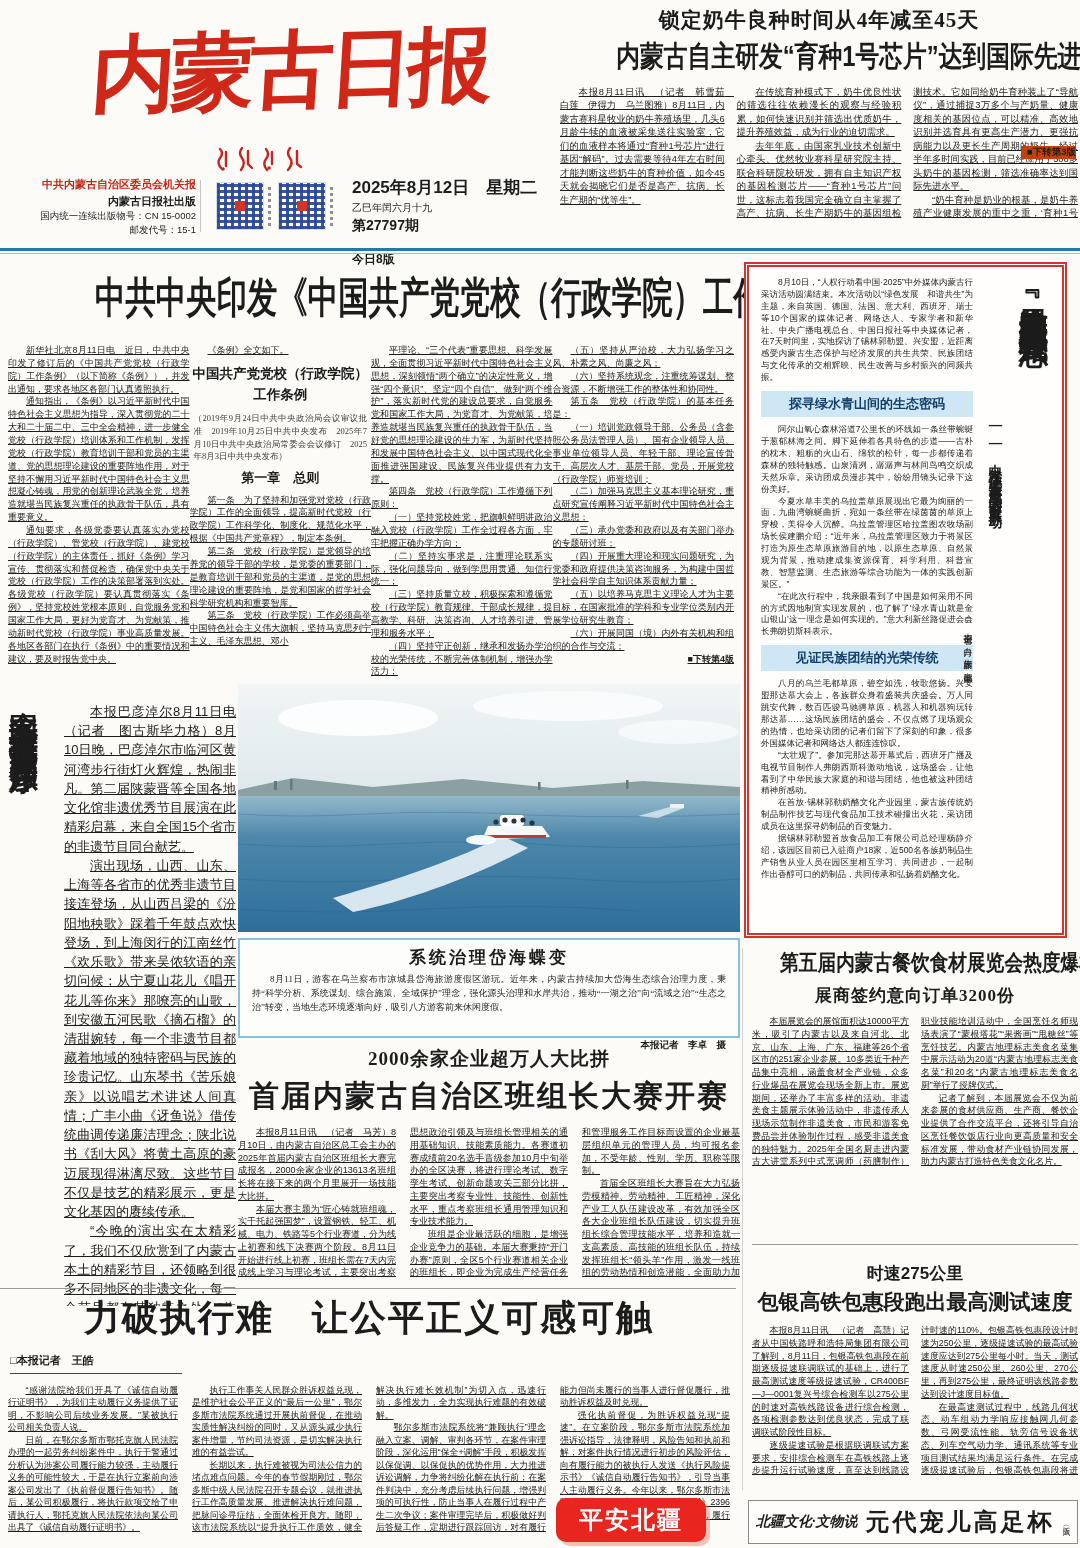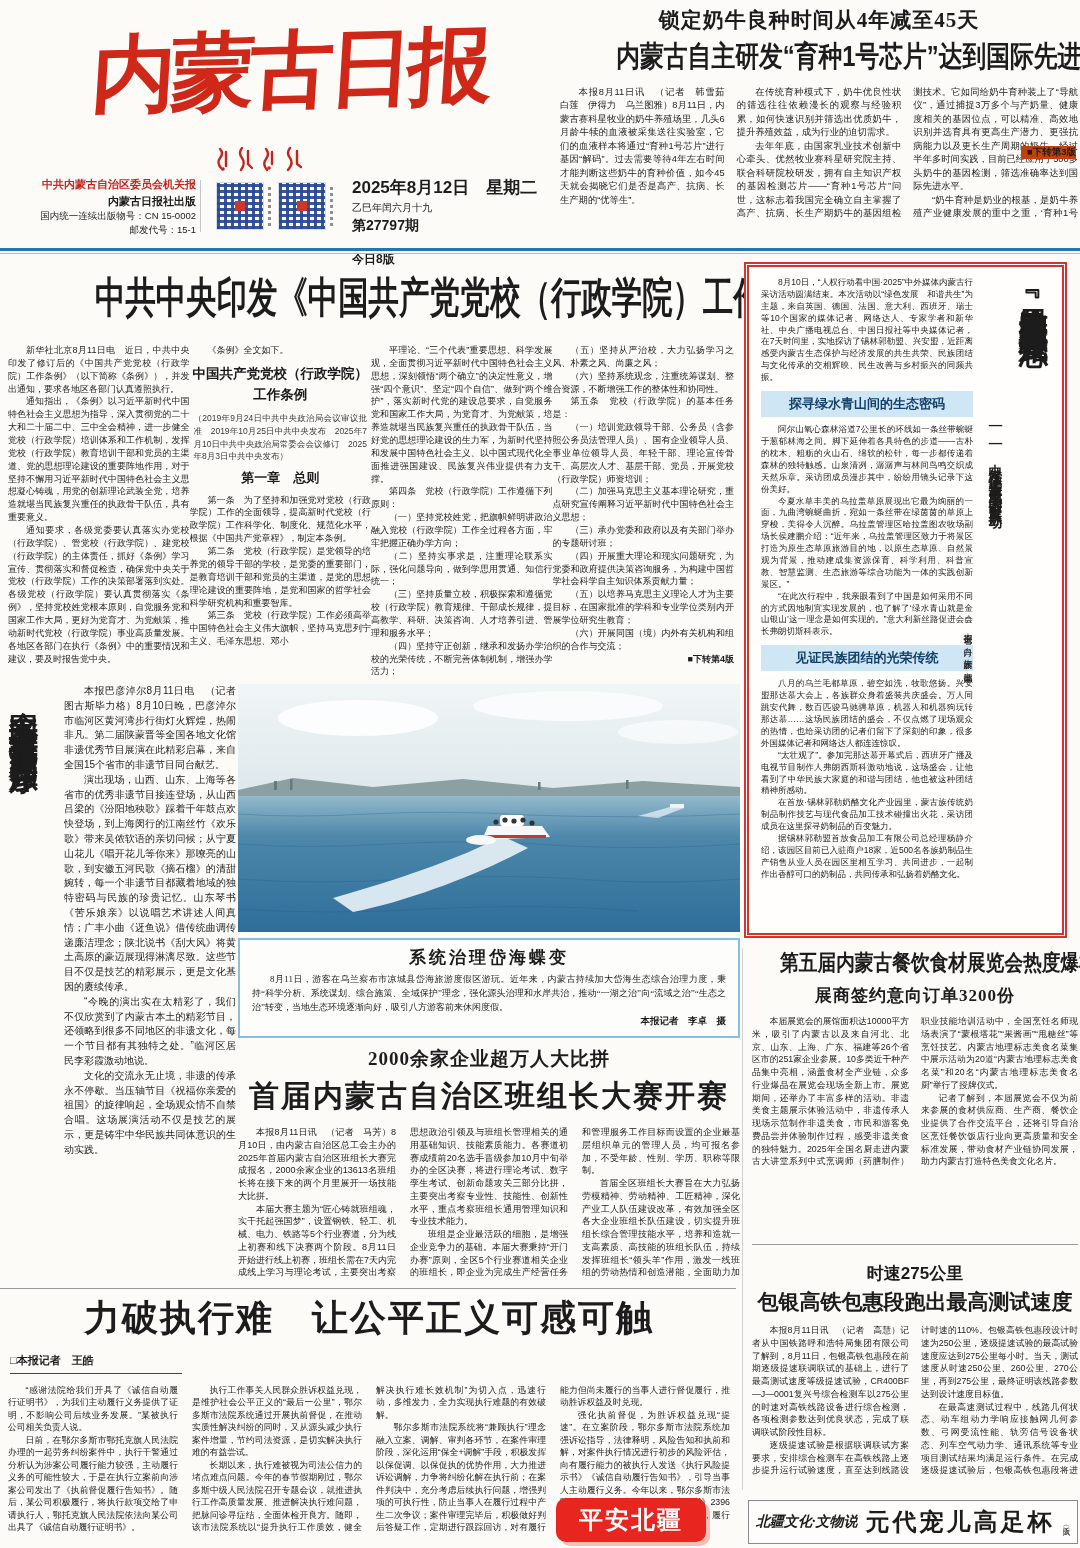--- a/index.html
+++ b/index.html
@@ -29,21 +29,21 @@
   .date-main { font-size:17px; font-weight:700; }
   .date-lunar { font-size:10px; margin-top:2px; }
   .date-issue { font-size:14px; font-weight:800; margin-top:2px; }
   .date-pages { font-size:12px; font-weight:800; margin-top:16px; }
 
   
   .kicker { text-align:center; font-weight:900; }
   .headline-line { text-align:center; white-space:nowrap; font-weight:900; }
   .headline-line span { display:inline-block; }
   .bt { text-align:justify; }
-  .bt p { text-indent:2em; }
+  .bt p { text-indent:2em;text-decoration:underline; }
   .jump { font-weight:800; text-align:right; text-indent:0 !important; }
 
   
   .dairy { position:absolute; left:560px; top:6px; width:518px; }
   .dairy .kicker { font-family:"Liberation Serif", serif; font-size:21px; letter-spacing:1px; }
   .dairy .headline-line { font-size:29px; margin-top:3px; }
   .dairy .headline-line span { transform:scaleX(0.82); transform-origin:center; }
   .dairy-body { position:relative; margin-top:9px; height:148px; overflow:hidden;
                 columns:3; column-gap:12px; font-size:9.3px; line-height:1.45; }
   .dairy-jump { position:absolute; right:2px; top:140px; font-weight:800; font-size:9.5px; background:#c2410c; padding-left:6px; }
@@ -53,49 +53,49 @@
   .rule-blue2 { position:absolute; left:0; top:253px; width:1080px; height:1px; background:#8cc3dd; }
 
   
   .lead { position:absolute; left:0; top:262px; width:740px; }
   .lead .headline-line { font-size:38px; height:72px; line-height:70px; }
   .lead .headline-line span { transform:scale(0.8,1.12); transform-origin:center; }
   .lead-body { display:flex; gap:0; margin:10px 6px 0 8px; height:332px; overflow:hidden; font-size:9px; line-height:1.43; }
   .lead-col { flex:1; overflow:hidden; }
   .doc-note { text-indent:2em; margin-bottom:6px; }
   .doc-title { text-align:center; font-weight:900; font-size:13.5px; line-height:1.6; margin:4px 0 6px; }
-  .doc-dates { font-family:Liberation Sans, sans-serif; font-size:8.5px; color:#3a3a3a; text-align:justify; margin:0 4px 6px; line-height:1.5; }
+  .doc-dates { font-family:Liberation Serif, serif; font-size:8.5px; color:#3a3a3a; text-align:justify; margin:0 4px 6px; line-height:1.5; }
   .doc-chapter { text-align:center; font-weight:900; font-size:13px; margin:6px 0; }
 
   
   .feature { position:absolute; left:744px; top:262px; width:323px; height:676px;
              border:5px double #d2342e; background:#fffefd; }
   .f-text { position:absolute; left:12px; top:10px; width:212px; height:650px; overflow:hidden;
             font-size:8.5px; line-height:1.4; text-align:justify; }
   .f-text p { text-indent:2em; }
   .f-band { background:#cfe6f4; color:#13406b; font-weight:800; text-align:center; font-size:13px;
             padding:4px 0; margin:7px 0; text-indent:0 !important; }
   .vtext { writing-mode:vertical-rl; text-orientation:upright; }
   .f-head { position:absolute; top:14px; right:8px; height:646px; font-size:29px; font-weight:900; letter-spacing:2px; }
   .f-sub { position:absolute; top:150px; right:58px; height:500px; font-size:13.5px; font-weight:700; letter-spacing:3px; }
   .f-byline { position:absolute; bottom:18px; right:88px; height:300px; font-size:9px; color:#222; letter-spacing:1px; }
 
   
   .h-vhead { position:absolute; left:4px; top:688px; height:606px; writing-mode:vertical-lr; text-orientation:upright;
              font-size:29px; font-weight:900; letter-spacing:3px; }
-  .h-text { position:absolute; left:64px; top:684px; width:172px; height:604px; overflow:hidden;
-            font-size:10px; line-height:1.48; }
+  .h-text { position:absolute; left:64px; top:702px; width:172px; height:604px; overflow:hidden;
+            font-size:13px; line-height:1.48; }
 
   
   .photo { position:absolute; left:238px; top:684px; width:502px; height:248px; }
   .capbox { position:absolute; left:238px; top:938px; width:502px; height:100px;
             border:2px solid #86c0de; padding:6px 12px; background:#fdfdfb; }
   .cap-title { text-align:center; font-family:"Liberation Serif", serif; font-weight:700; font-size:17px; letter-spacing:3px; }
   .cap-text { font-family:"Liberation Serif", serif; font-size:9px; line-height:1.55; text-align:justify; margin-top:4px; text-indent:2em; }
-  .cap-credit { text-align:right; font-family:"Liberation Serif", serif; font-weight:700; font-size:9.5px; }
+  .cap-credit { text-align:right; font-family:"Liberation Serif", serif; font-weight:700; font-size:9.5px;margin-top:24px; }
 
   
   .contest { position:absolute; left:238px; top:1046px; width:502px; }
   .contest .kicker { font-family:"Liberation Serif", serif; font-size:19px; letter-spacing:1px; }
   .contest .headline-line { font-size:30px; letter-spacing:2px; margin-top:4px; }
   .contest-body { margin-top:9px; height:162px; overflow:hidden; columns:3; column-gap:14px; font-size:9px; line-height:1.42; }
 
   
   .rail-rule-v { position:absolute; left:742px; top:948px; width:1px; height:542px; background:#d2d2d2; }
   .expo { position:absolute; left:752px; top:948px; width:326px; }

